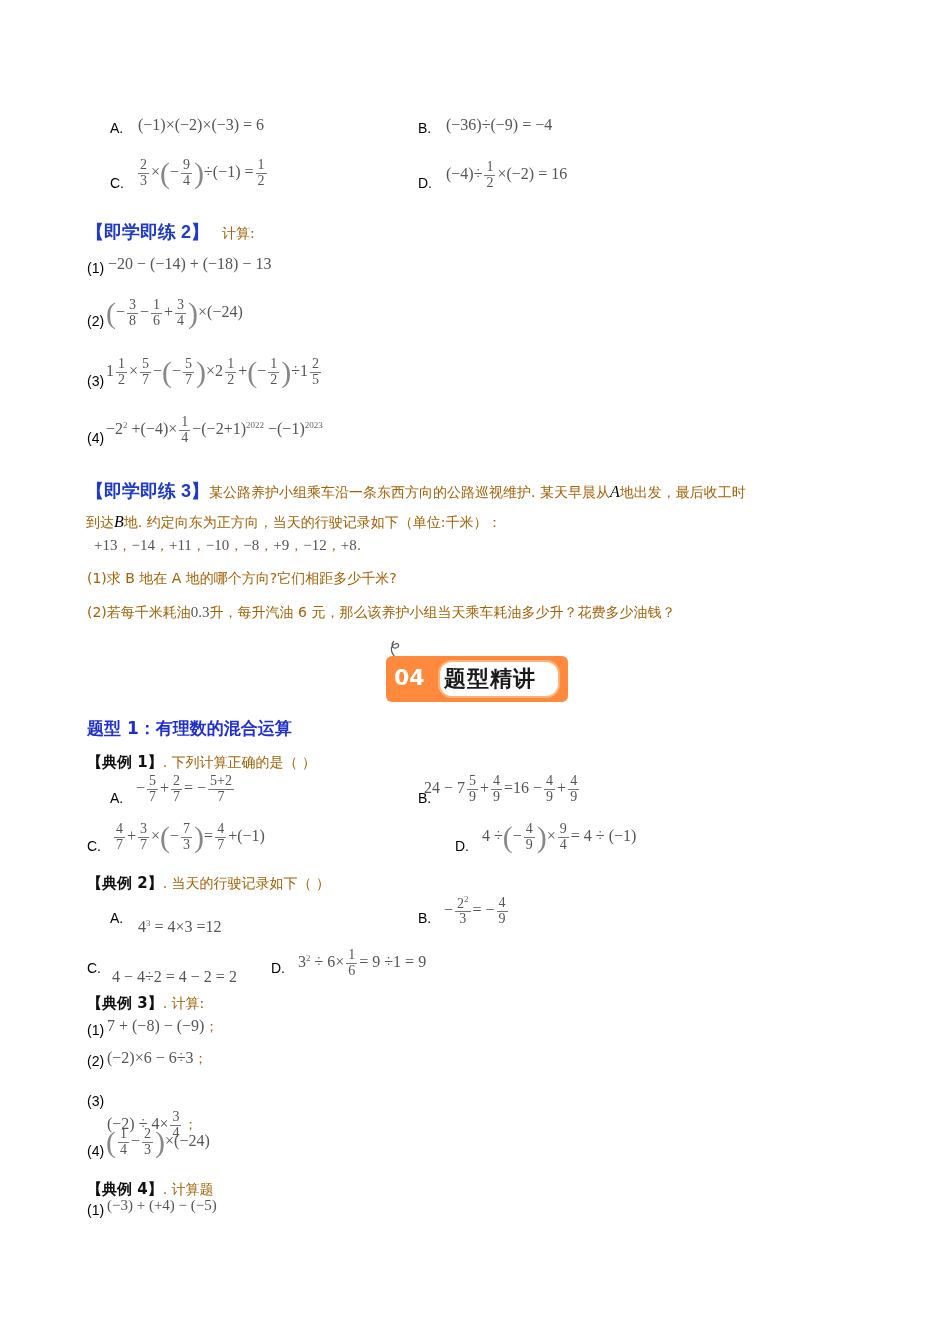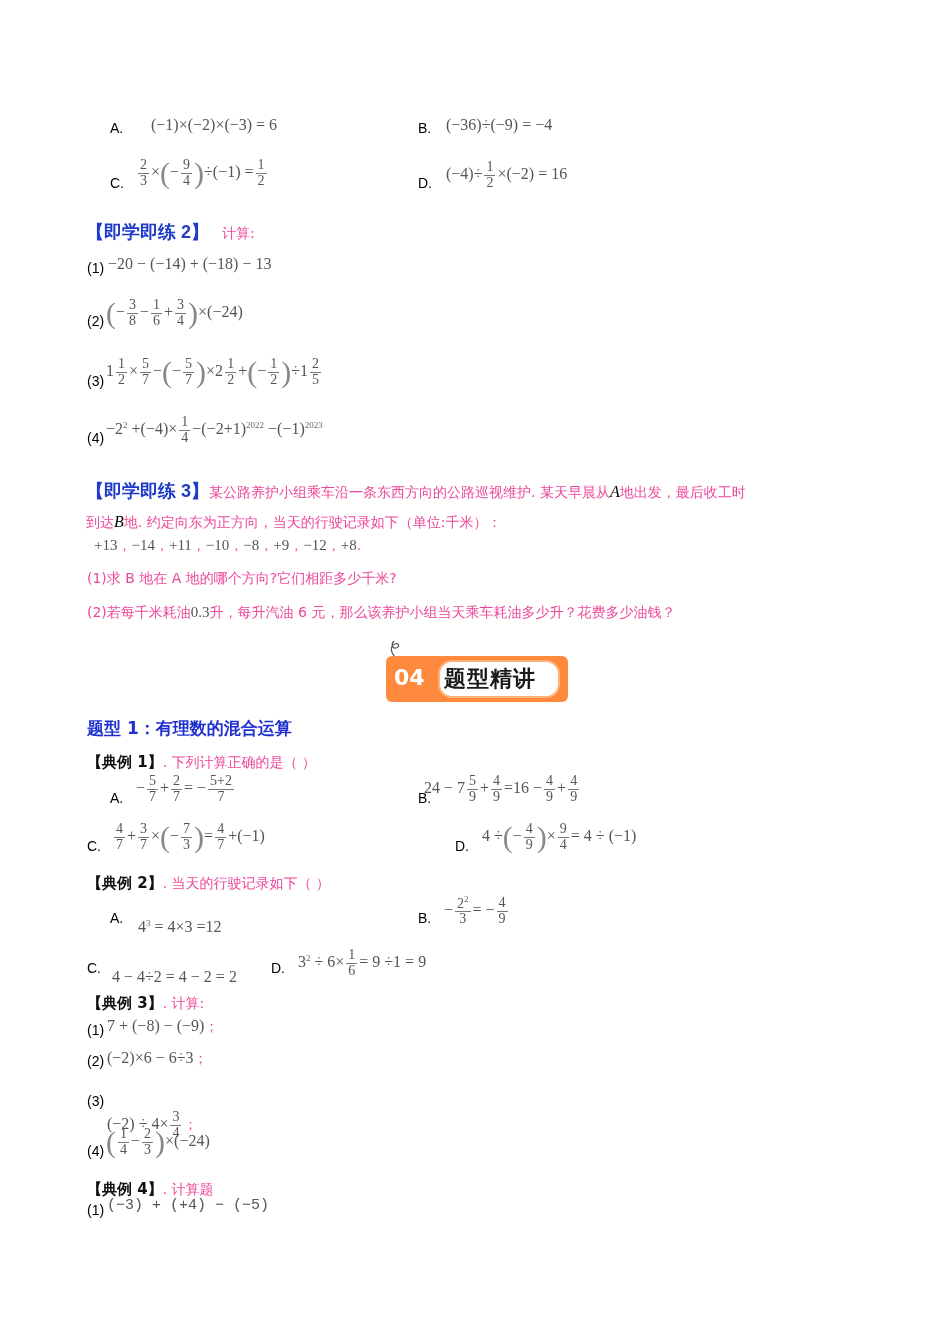--- a/index.html
+++ b/index.html
@@ -7,36 +7,36 @@
          font-family: "DejaVu Serif", "Liberation Serif", serif; color: #000; }
   .abs { position: absolute; }
   .lbl { font-family: "Liberation Sans", "DejaVu Sans", sans-serif; font-size: 14px; color: #000; }
   .math { font-family: "Liberation Serif", "DejaVu Serif", serif; font-size: 16px; color: #555; white-space: nowrap; }
   .frac { display: inline-flex; flex-direction: column; align-items: center; vertical-align: middle; margin: 0 2px; line-height: 1.05; font-size: 14px; }
   .frac .num { border-bottom: 1px solid #777; padding: 0 2px; }
   .frac .den { padding: 0 2px; }
   .bigp { font-size: 30px; font-weight: 100; color: #888; vertical-align: middle; line-height: 1; }
   sup { font-size: 9px; color: #666; }
   .blue-h { font-family: Liberation Sans, sans-serif; font-weight: bold; color: #1f3bc8; font-size: 18px; }
-  .cn { font-family: "DejaVu Sans", "Liberation Sans", sans-serif; font-size: 14px; color: #ec4899; }
+  .cn { font-family: "DejaVu Sans", "Liberation Sans", sans-serif; font-size: 14px; color: #a16207; }
   .cnb { font-family: "DejaVu Sans", "Liberation Sans", sans-serif; font-size: 15px; font-weight: bold; color: #111; }
   .section-title { font-family: "DejaVu Sans", "Liberation Sans", sans-serif; font-weight: bold; color: #1f2fd0; font-size: 17px; }
   .banner { position: absolute; left: 386px; top: 656px; width: 154px; height: 46px; }
   .banner .orange { position: absolute; left: 0; top: 0; width: 182px; height: 46px; background: #ff8a3d; border-radius: 6px; }
   .banner .num { position: absolute; left: 8px; top: 9px; font-family: "DejaVu Sans", sans-serif; font-weight: bold; font-size: 22px; color: #ffffff; }
   .banner .white { position: absolute; left: 52px; top: 4px; width: 122px; height: 38px; background: #fff; border-radius: 14px; border: 2px solid #ffb27a; box-sizing: border-box; }
   .banner .title { position: absolute; left: 58px; top: 8px; font-family: "DejaVu Sans", sans-serif; font-weight: bold; font-size: 22px; color: #1a1a1a; letter-spacing: 1px; }
   .banner .hook { position: absolute; left: 2px; top: -16px; width: 14px; height: 18px; }
   .italic { font-style: italic; font-family: "Liberation Serif", serif; }
 </style>
 </head>
 <body>
 
 <div class="abs lbl" style="left:110px;top:120px;">A.</div>
-<div class="abs math" style="left:138px;top:116px;margin-left:13px;">(−1)×(−2)×(−3) = 6</div>
+<div class="abs math" style="left:138px;top:116px;">(−1)×(−2)×(−3) = 6</div>
 <div class="abs lbl" style="left:418px;top:120px;">B.</div>
 <div class="abs math" style="left:446px;top:116px;">(−36)÷(−9) = −4</div>
 
 <div class="abs lbl" style="left:110px;top:175px;">C.</div>
 <div class="abs math" style="left:136px;top:158px;">
   <span class="frac">
       <span class="num">2</span>
       <span class="den">3</span>
     </span><span>×</span><span class="bigp">(</span>−<span class="frac">
       <span class="num">9</span>
@@ -257,13 +257,13 @@
       <span class="num">2</span>
       <span class="den">3</span>
     </span><span class="bigp">)</span>×(−24)
 </div>
 
 <div class="abs" style="left:87px;top:1179px;">
   <span class="cnb">【典例 4】</span><span class="cn">. 计算题</span>
 </div>
 
 <div class="abs lbl" style="left:87px;top:1202px;">(1)</div>
-<div class="abs math" style="left:107px;top:1197px;font-size:15px;font-family:Liberation Mono, monospace;">(−3) + (+4) − (−5)</div>
+<div class="abs math" style="left:107px;top:1197px;font-size:15px;">(−3) + (+4) − (−5)</div>
 
 </body></html>

